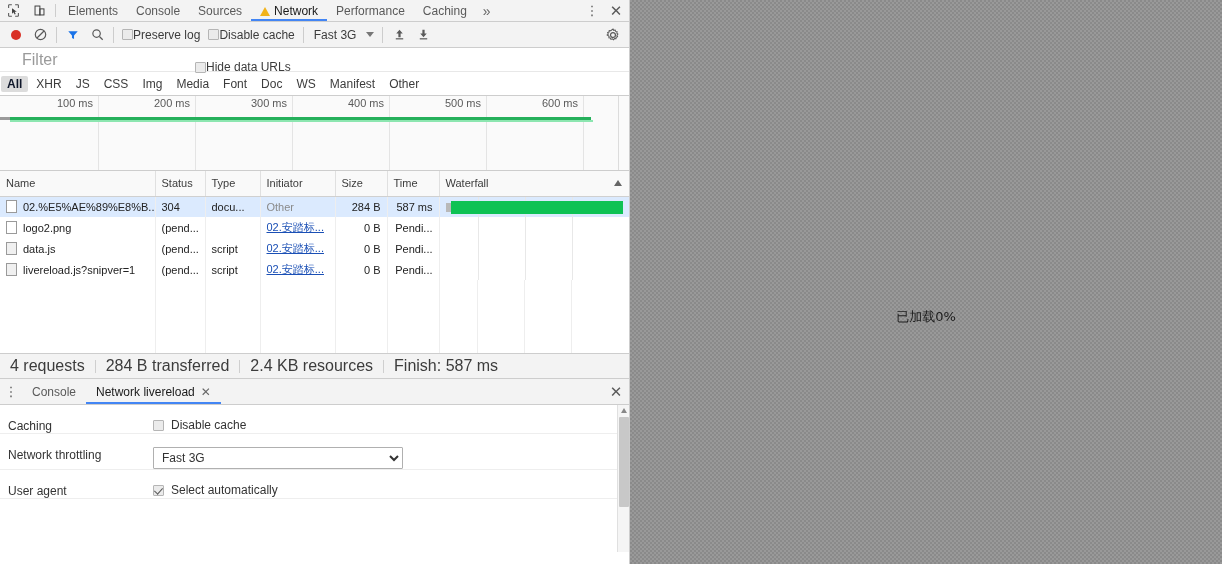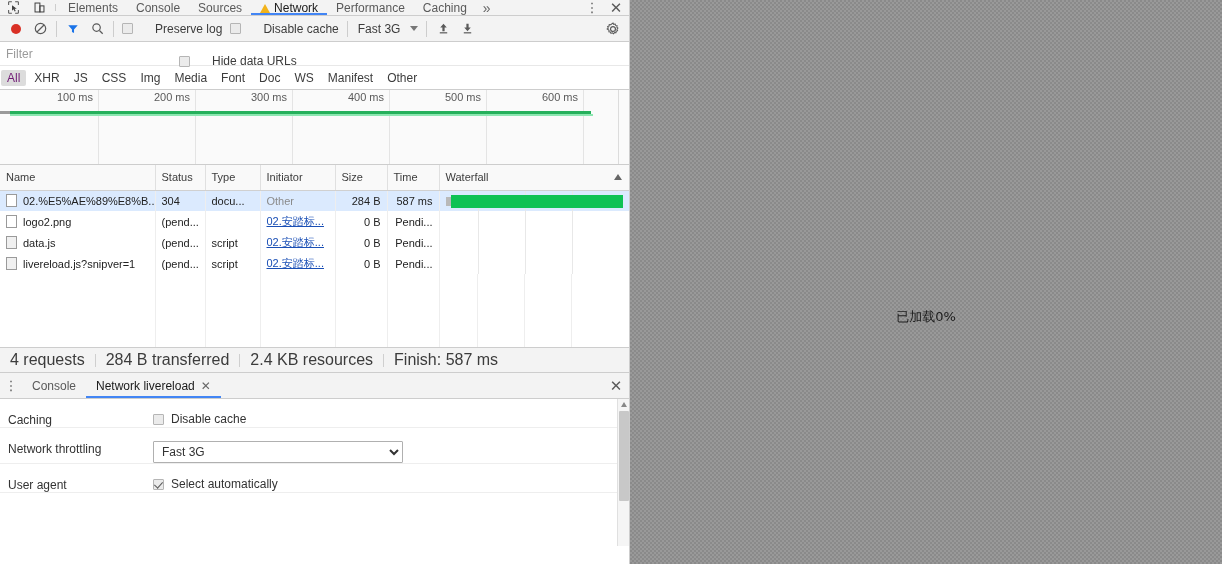--- a/index.html
+++ b/index.html
@@ -41,21 +41,21 @@
     position: absolute; left: 0; top: 0;
     width: 630px; height: 564px;
     background: #fff;
     border-right: 1px solid #cdcdcd;
     overflow: hidden;
   }
 
   
   #tabstrip {
     position: relative;
-    height: 16px;
+    height: 22px;
     background: #f3f3f3;
     border-bottom: 1px solid #cdcdcd;
     display: flex;
     align-items: stretch;
     font-size: 12px;
   }
   .tb-icon {
     width: 26px;
     display: flex; align-items: center; justify-content: center;
     cursor: pointer;
@@ -101,21 +101,21 @@
     display: flex; align-items: center;
     padding-left: 4px;
     gap: 0px;
   }
   .tool-btn {
     width: 24px; height: 24px;
     display:flex; align-items:center; justify-content:center;
     cursor:pointer;
   }
   .vsep { width:1px; height:16px; background:#cdcdcd; margin:0 4px; }
-  .chk-label { display:flex; align-items:center; gap:22px; color:#3c3c3c; cursor:pointer; padding: 0 4px;}
+  .chk-label { display:flex; align-items:center; gap:0; color:#3c3c3c; cursor:pointer; padding: 0 4px;}
   .cbox {
     width: 11px; height: 11px;
     border: 1px solid #b5b5b5;
     background: #ebebeb;
     border-radius: 1px;
     display:inline-block;
     position: relative;
     flex: none;
   }
   .cbox.checked::after {
@@ -143,25 +143,26 @@
   
   #filter-bar {
     height: 24px;
     background: #fff;
     display: flex; align-items: center;
     border-bottom: 1px solid #e8e8e8;
   }
   #filter-input {
     width: 165px;
     border: none; outline: none;
-    font-size: 12px;
+    font-size: 16px;
     padding: 0 6px;
     background: transparent;
     color: #333;
     font-family: "Liberation Sans", sans-serif;
+    margin-left: 16px;
   }
   #filter-input::placeholder { color: #9a9a9a; }
   #hide-data-urls { margin-left: 10px; margin-top: 15px; }
 
   
   #type-bar {
     height: 24px;
     background: #fff;
     display:flex; align-items:center;
     border-bottom: 1px solid #cdcdcd;
@@ -169,21 +170,21 @@
     font-size: 12px;
   }
   .type-chip {
     padding: 1px 6px;
     margin: 0 1px;
     color: #3c3c3c;
     border-radius: 2px;
     cursor:pointer;
     white-space: nowrap;
   }
-  .type-chip.active { background: #dcdcdc; color:#701a75; }
+  .type-chip.active { background: #dcdcdc; color:#0f172a;font-weight:bold; }
 
   
   #overview {
     position: relative;
     height: 75px;
     background: #fafafa;
     border-bottom: 1px solid #cdcdcd;
     overflow: hidden;
   }
   #overview-inner { position:absolute; left:0; top:0; right:0; bottom:0; }

